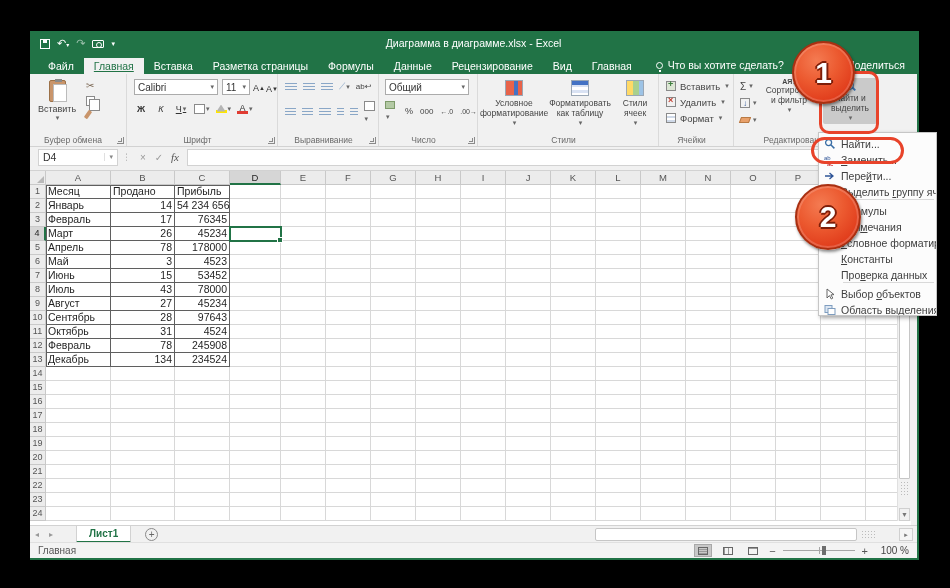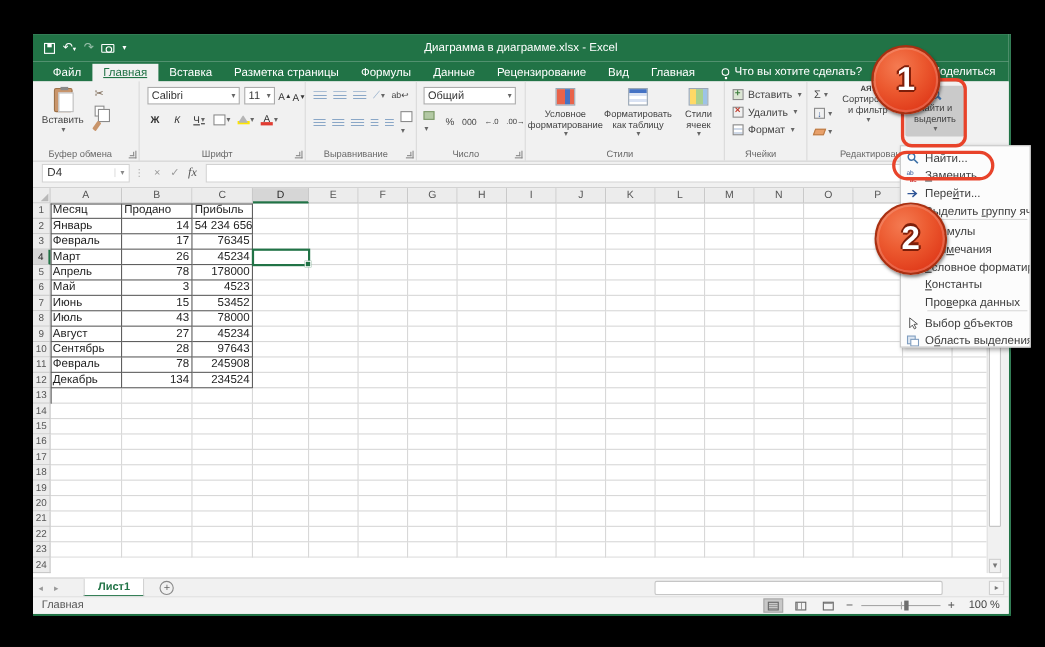--- a/index.html
+++ b/index.html
@@ -615,20 +615,40 @@
             <div class="cell" style="width: 45px;"></div>
             <div class="cell" style="width: 45px;"></div>
             <div class="cell" style="width: 45px;"></div>
             <div class="cell" style="width: 45px;"></div>
             <div class="cell" style="width: 45px;"></div>
             <div class="cell" style="width: 45px;"></div>
             <div class="cell" style="width: 45px;"></div>
             <div class="cell" style="width: 45px;"></div>
           </div>
           <div class="crow">
+            <div class="cell tb" style="width: 65px;">Октябрь</div>
+            <div class="cell tb num" style="width: 64px;">31</div>
+            <div class="cell tb num" style="width: 55px;">4524</div>
+            <div class="cell" style="width: 51px;"></div>
+            <div class="cell" style="width: 45px;"></div>
+            <div class="cell" style="width: 45px;"></div>
+            <div class="cell" style="width: 45px;"></div>
+            <div class="cell" style="width: 45px;"></div>
+            <div class="cell" style="width: 45px;"></div>
+            <div class="cell" style="width: 45px;"></div>
+            <div class="cell" style="width: 45px;"></div>
+            <div class="cell" style="width: 45px;"></div>
+            <div class="cell" style="width: 45px;"></div>
+            <div class="cell" style="width: 45px;"></div>
+            <div class="cell" style="width: 45px;"></div>
+            <div class="cell" style="width: 45px;"></div>
+            <div class="cell" style="width: 45px;"></div>
+            <div class="cell" style="width: 45px;"></div>
+          </div>
+          <div class="crow">
             <div class="cell tb" style="width: 65px;">Февраль</div>
             <div class="cell tb num" style="width: 64px;">78</div>
             <div class="cell tb num" style="width: 55px;">245908</div>
             <div class="cell" style="width: 51px;"></div>
             <div class="cell" style="width: 45px;"></div>
             <div class="cell" style="width: 45px;"></div>
             <div class="cell" style="width: 45px;"></div>
             <div class="cell" style="width: 45px;"></div>
             <div class="cell" style="width: 45px;"></div>
             <div class="cell" style="width: 45px;"></div>

